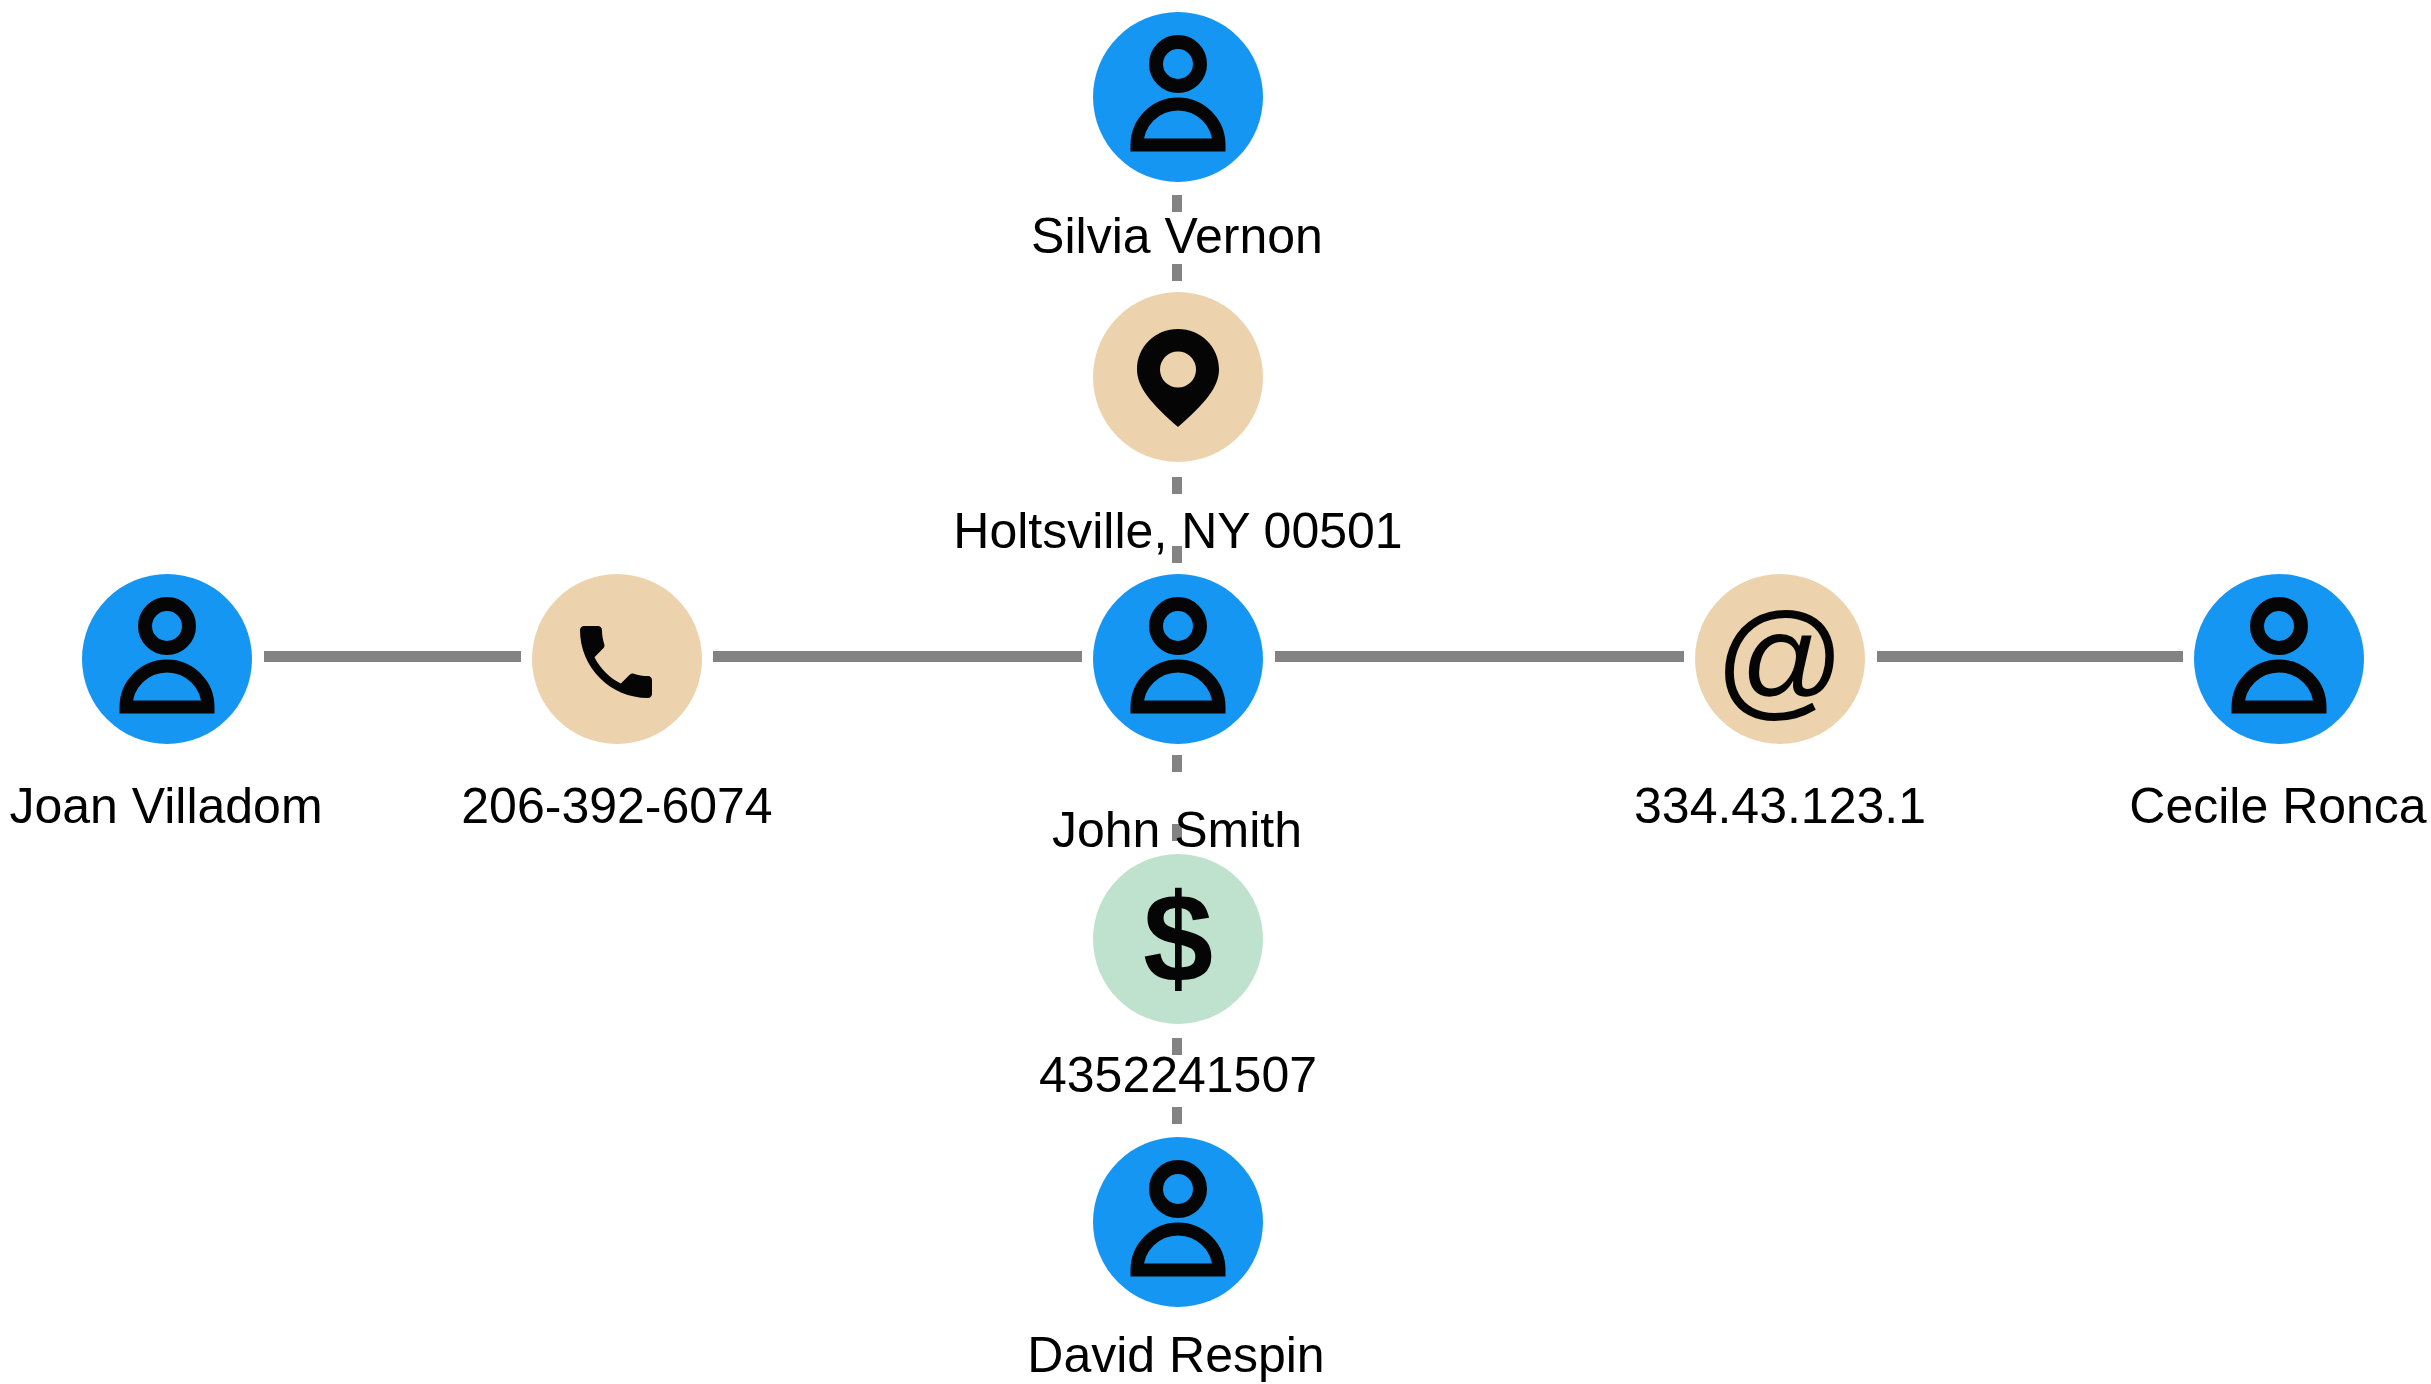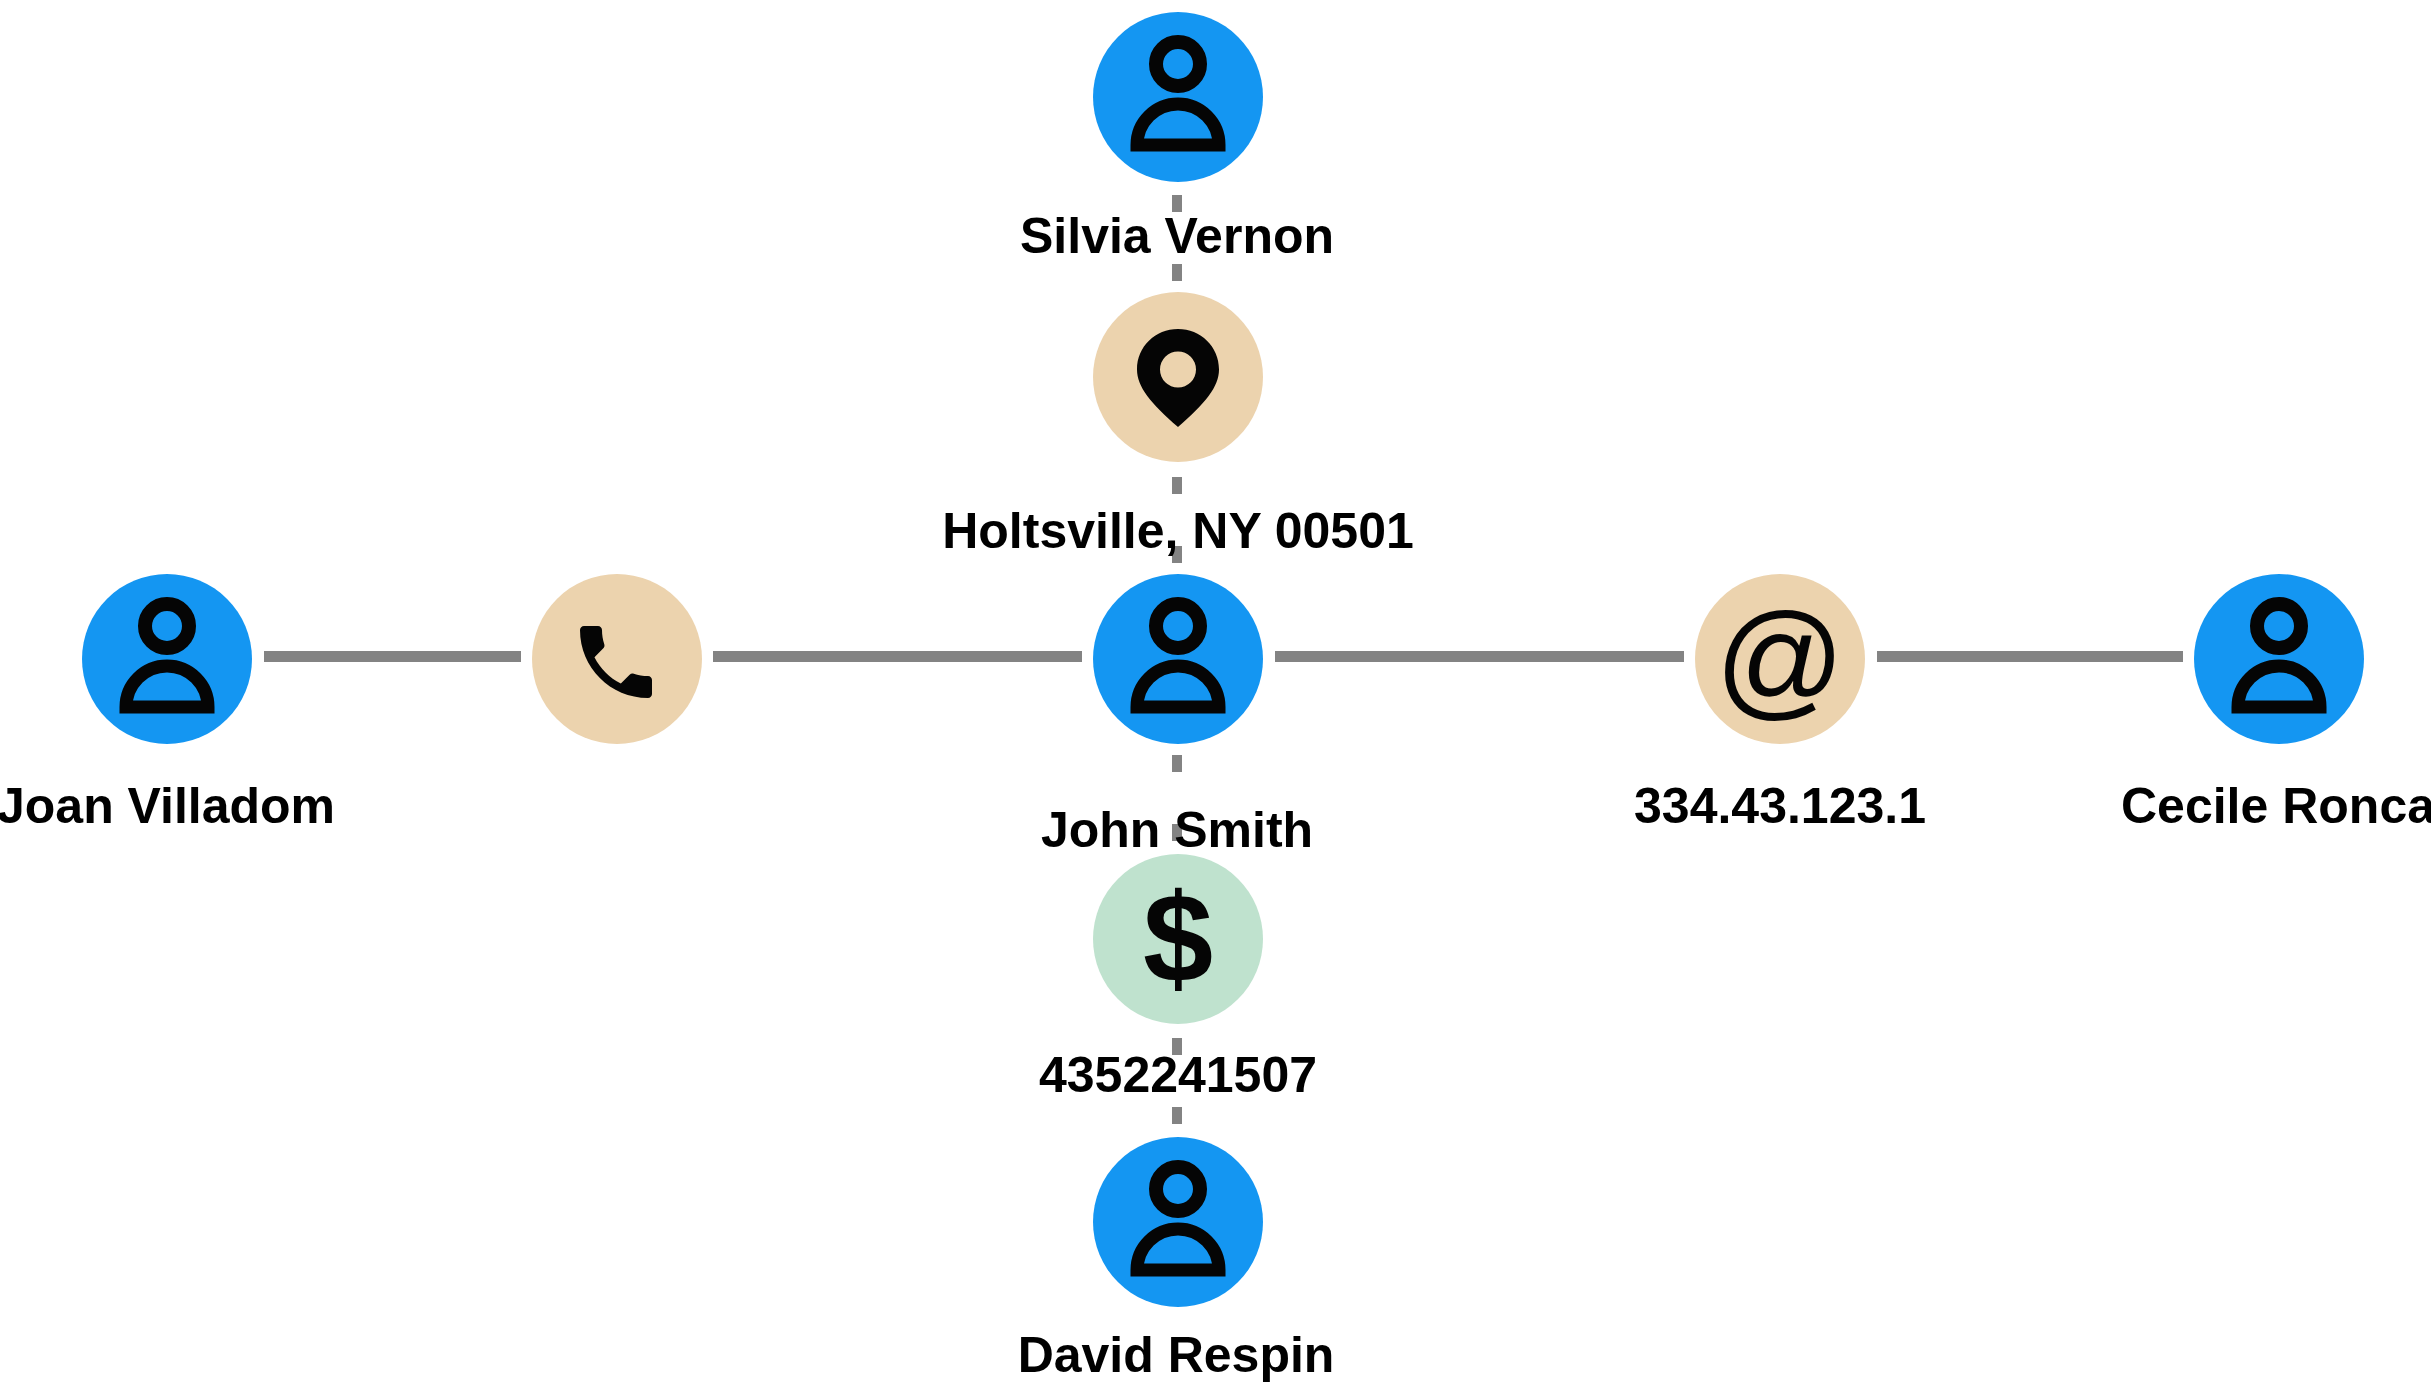--- a/index.html
+++ b/index.html
@@ -26,21 +26,21 @@
     color: #050505;
     line-height: 1;
     user-select: none;
   }
   .glyph-at   { font-size: 128px; font-weight: 400; }
   .glyph-usd  { font-size: 126px; font-weight: 700; }
   .label {
     position: absolute;
     transform: translateX(-50%);
     font-size: 50px;
-    font-weight: 700;
+    font-weight: 400;
     color: #000000;
     white-space: nowrap;
     line-height: 52px;
   }
   .edge-h {
     position: absolute;
     height: 11px;
     background: #838383;
   }
   .edge-v {
@@ -95,20 +95,21 @@
   </div>
   <div class="label" style="left:166px; top:780px;">Joan Villadom</div>
 
   <div class="node" style="left: 532px; top: 574px; background-color: rgb(236, 211, 174);">
     <svg width="170" height="170" viewBox="0 0 170 170">
       <g transform="translate(36,40) scale(4)">
         <path fill="#050505" d="M6.62 10.79c1.44 2.83 3.76 5.14 6.59 6.59l2.2-2.21c.27-.27.67-.36 1.02-.24 1.12.37 2.33.57 3.57.57.55 0 1 .45 1 1V20c0 .55-.45 1-1 1-9.39 0-17-7.61-17-17 0-.55.45-1 1-1h3.5c.55 0 1 .45 1 1 0 1.25.2 2.45.57 3.57.11.35.03.74-.24 1.02l-2.21 2.2z"></path>
       </g>
     </svg>
   </div>
+  <div class="label" style="left:617px; top:780px;">206-392-6074</div>
 
   <div class="node" style="left: 1695px; top: 574px; background-color: rgb(236, 211, 174);">
     <div class="glyph glyph-at">@</div>
   </div>
   <div class="label" style="left:1780px; top:780px;">334.43.123.1</div>
 
   <div class="node" style="left: 2194px; top: 574px; background-color: rgb(20, 150, 242);">
     <svg width="170" height="170" viewBox="0 0 170 170">
       <circle cx="85" cy="52" r="22" fill="none" stroke="#050505" stroke-width="14"></circle>
       <path d="M 44 133 a 41 41 0 0 1 82 0 z" fill="none" stroke="#050505" stroke-width="13"></path>

